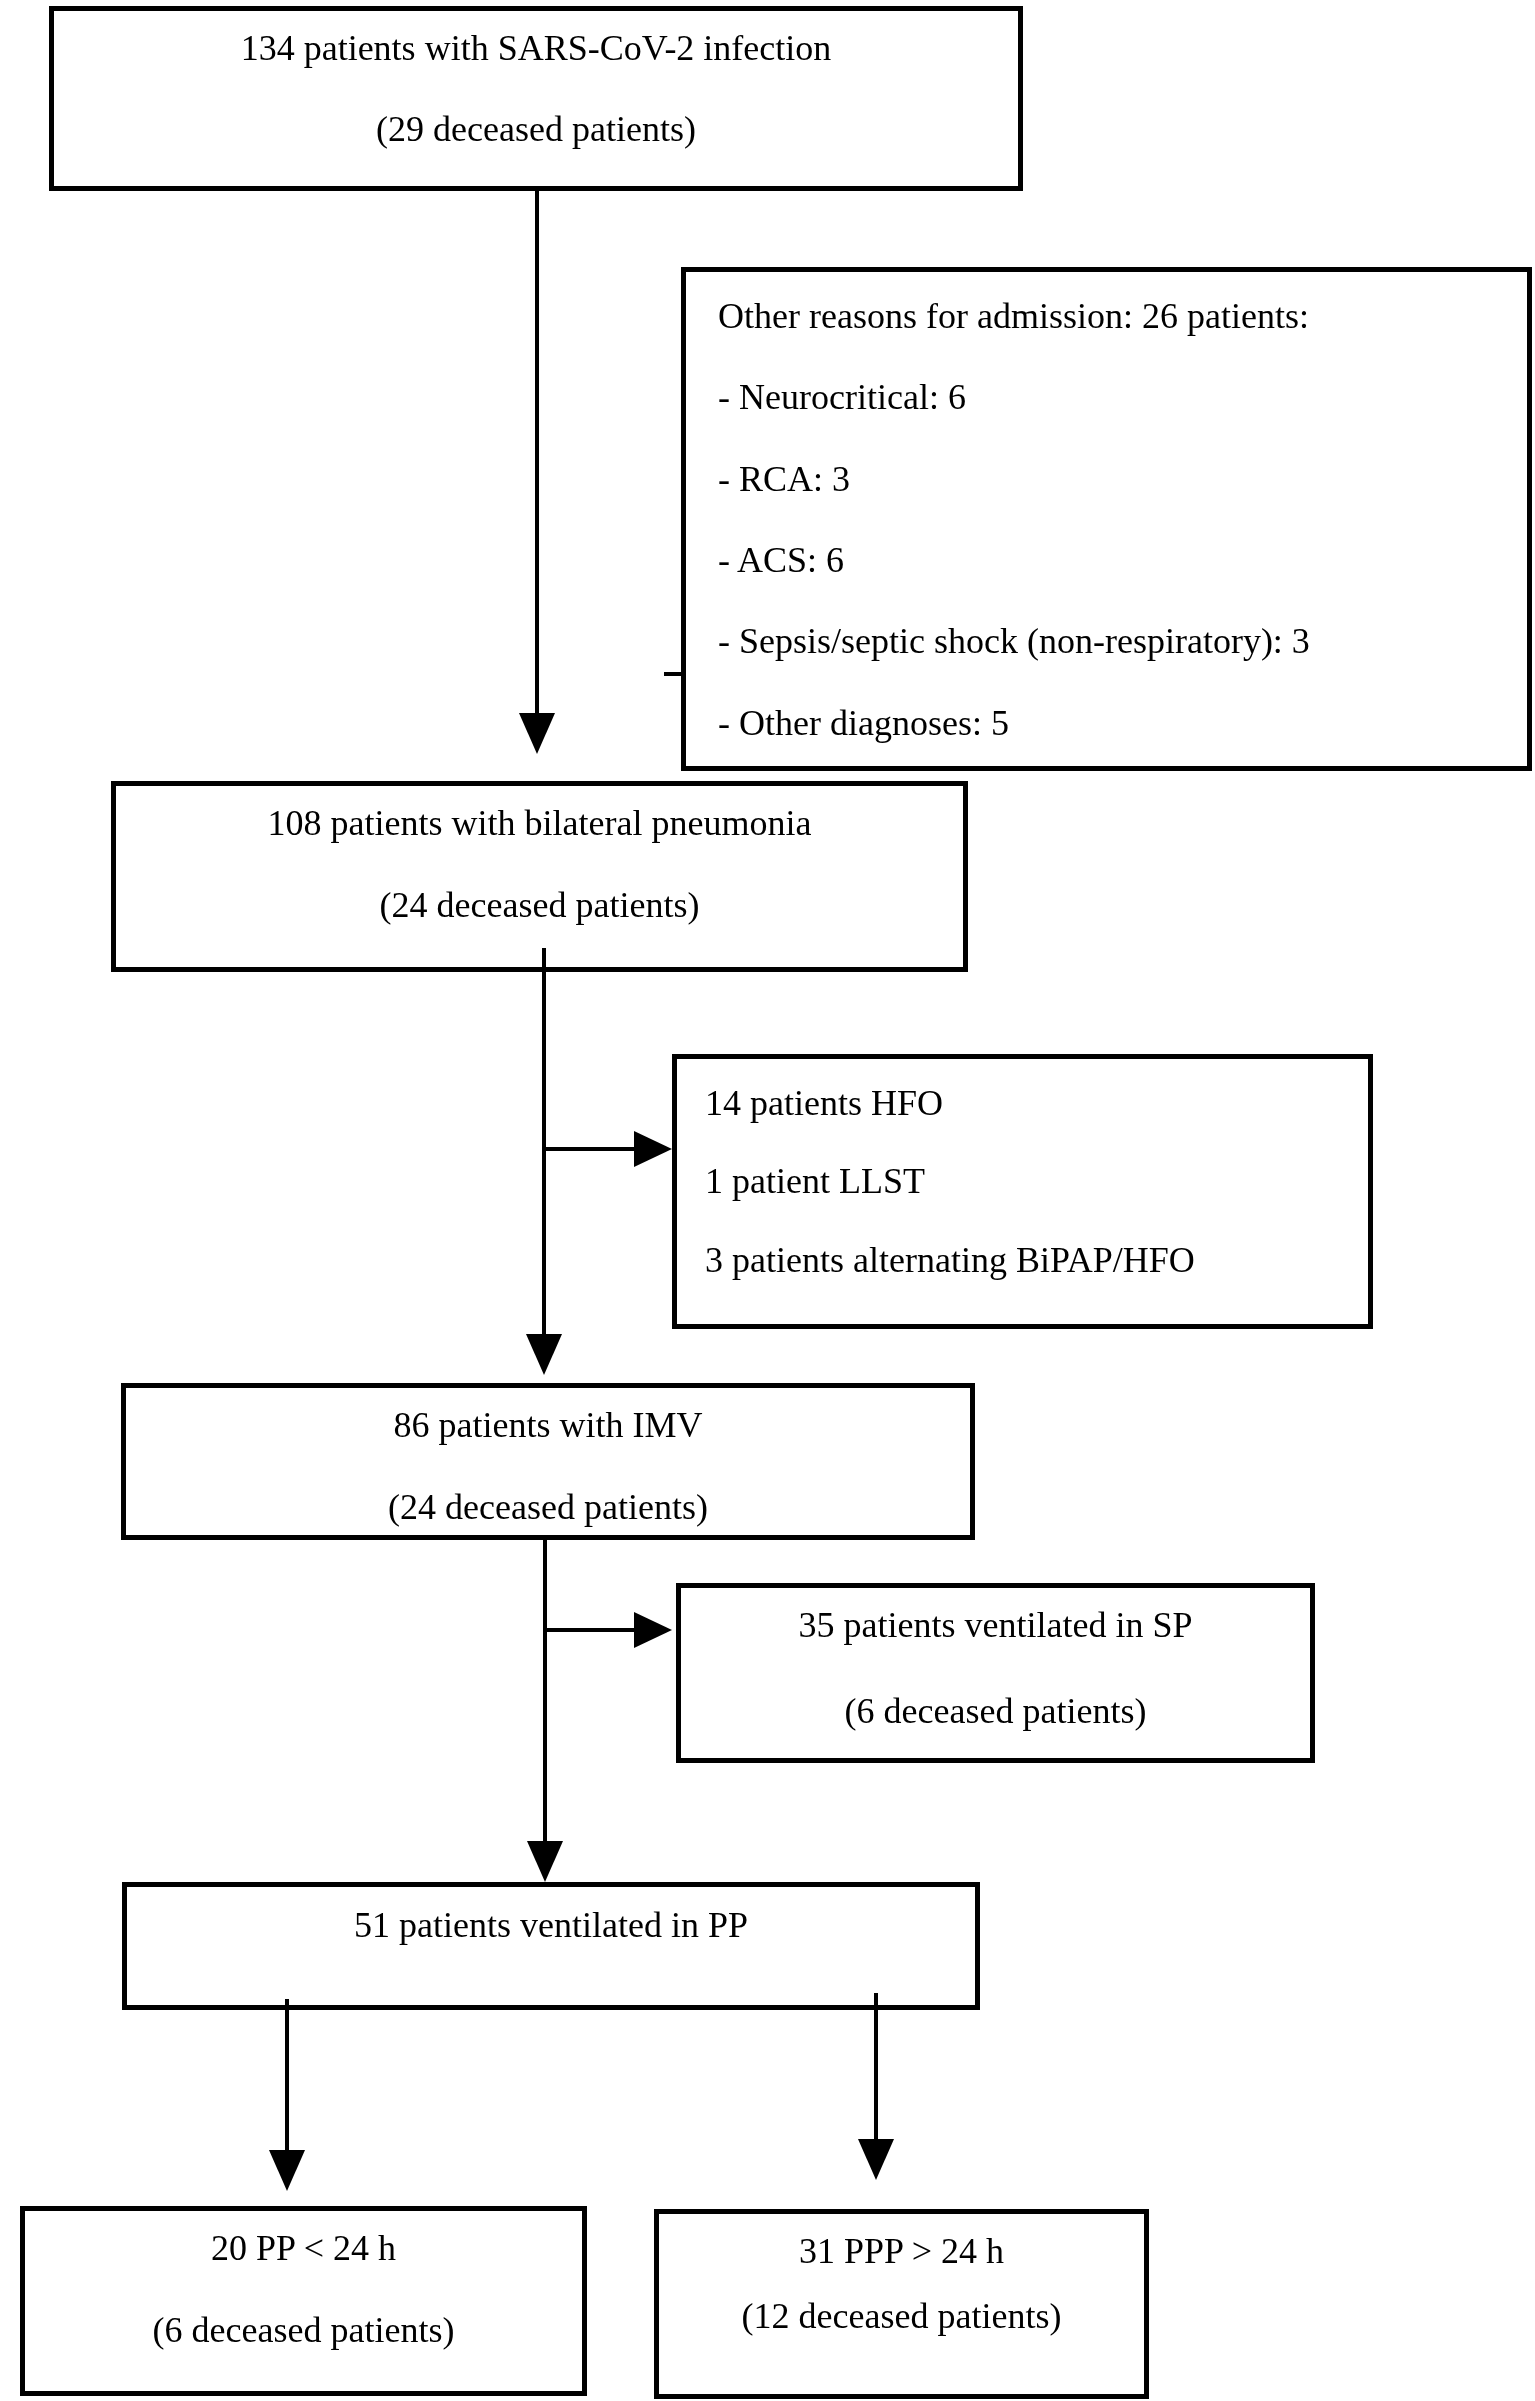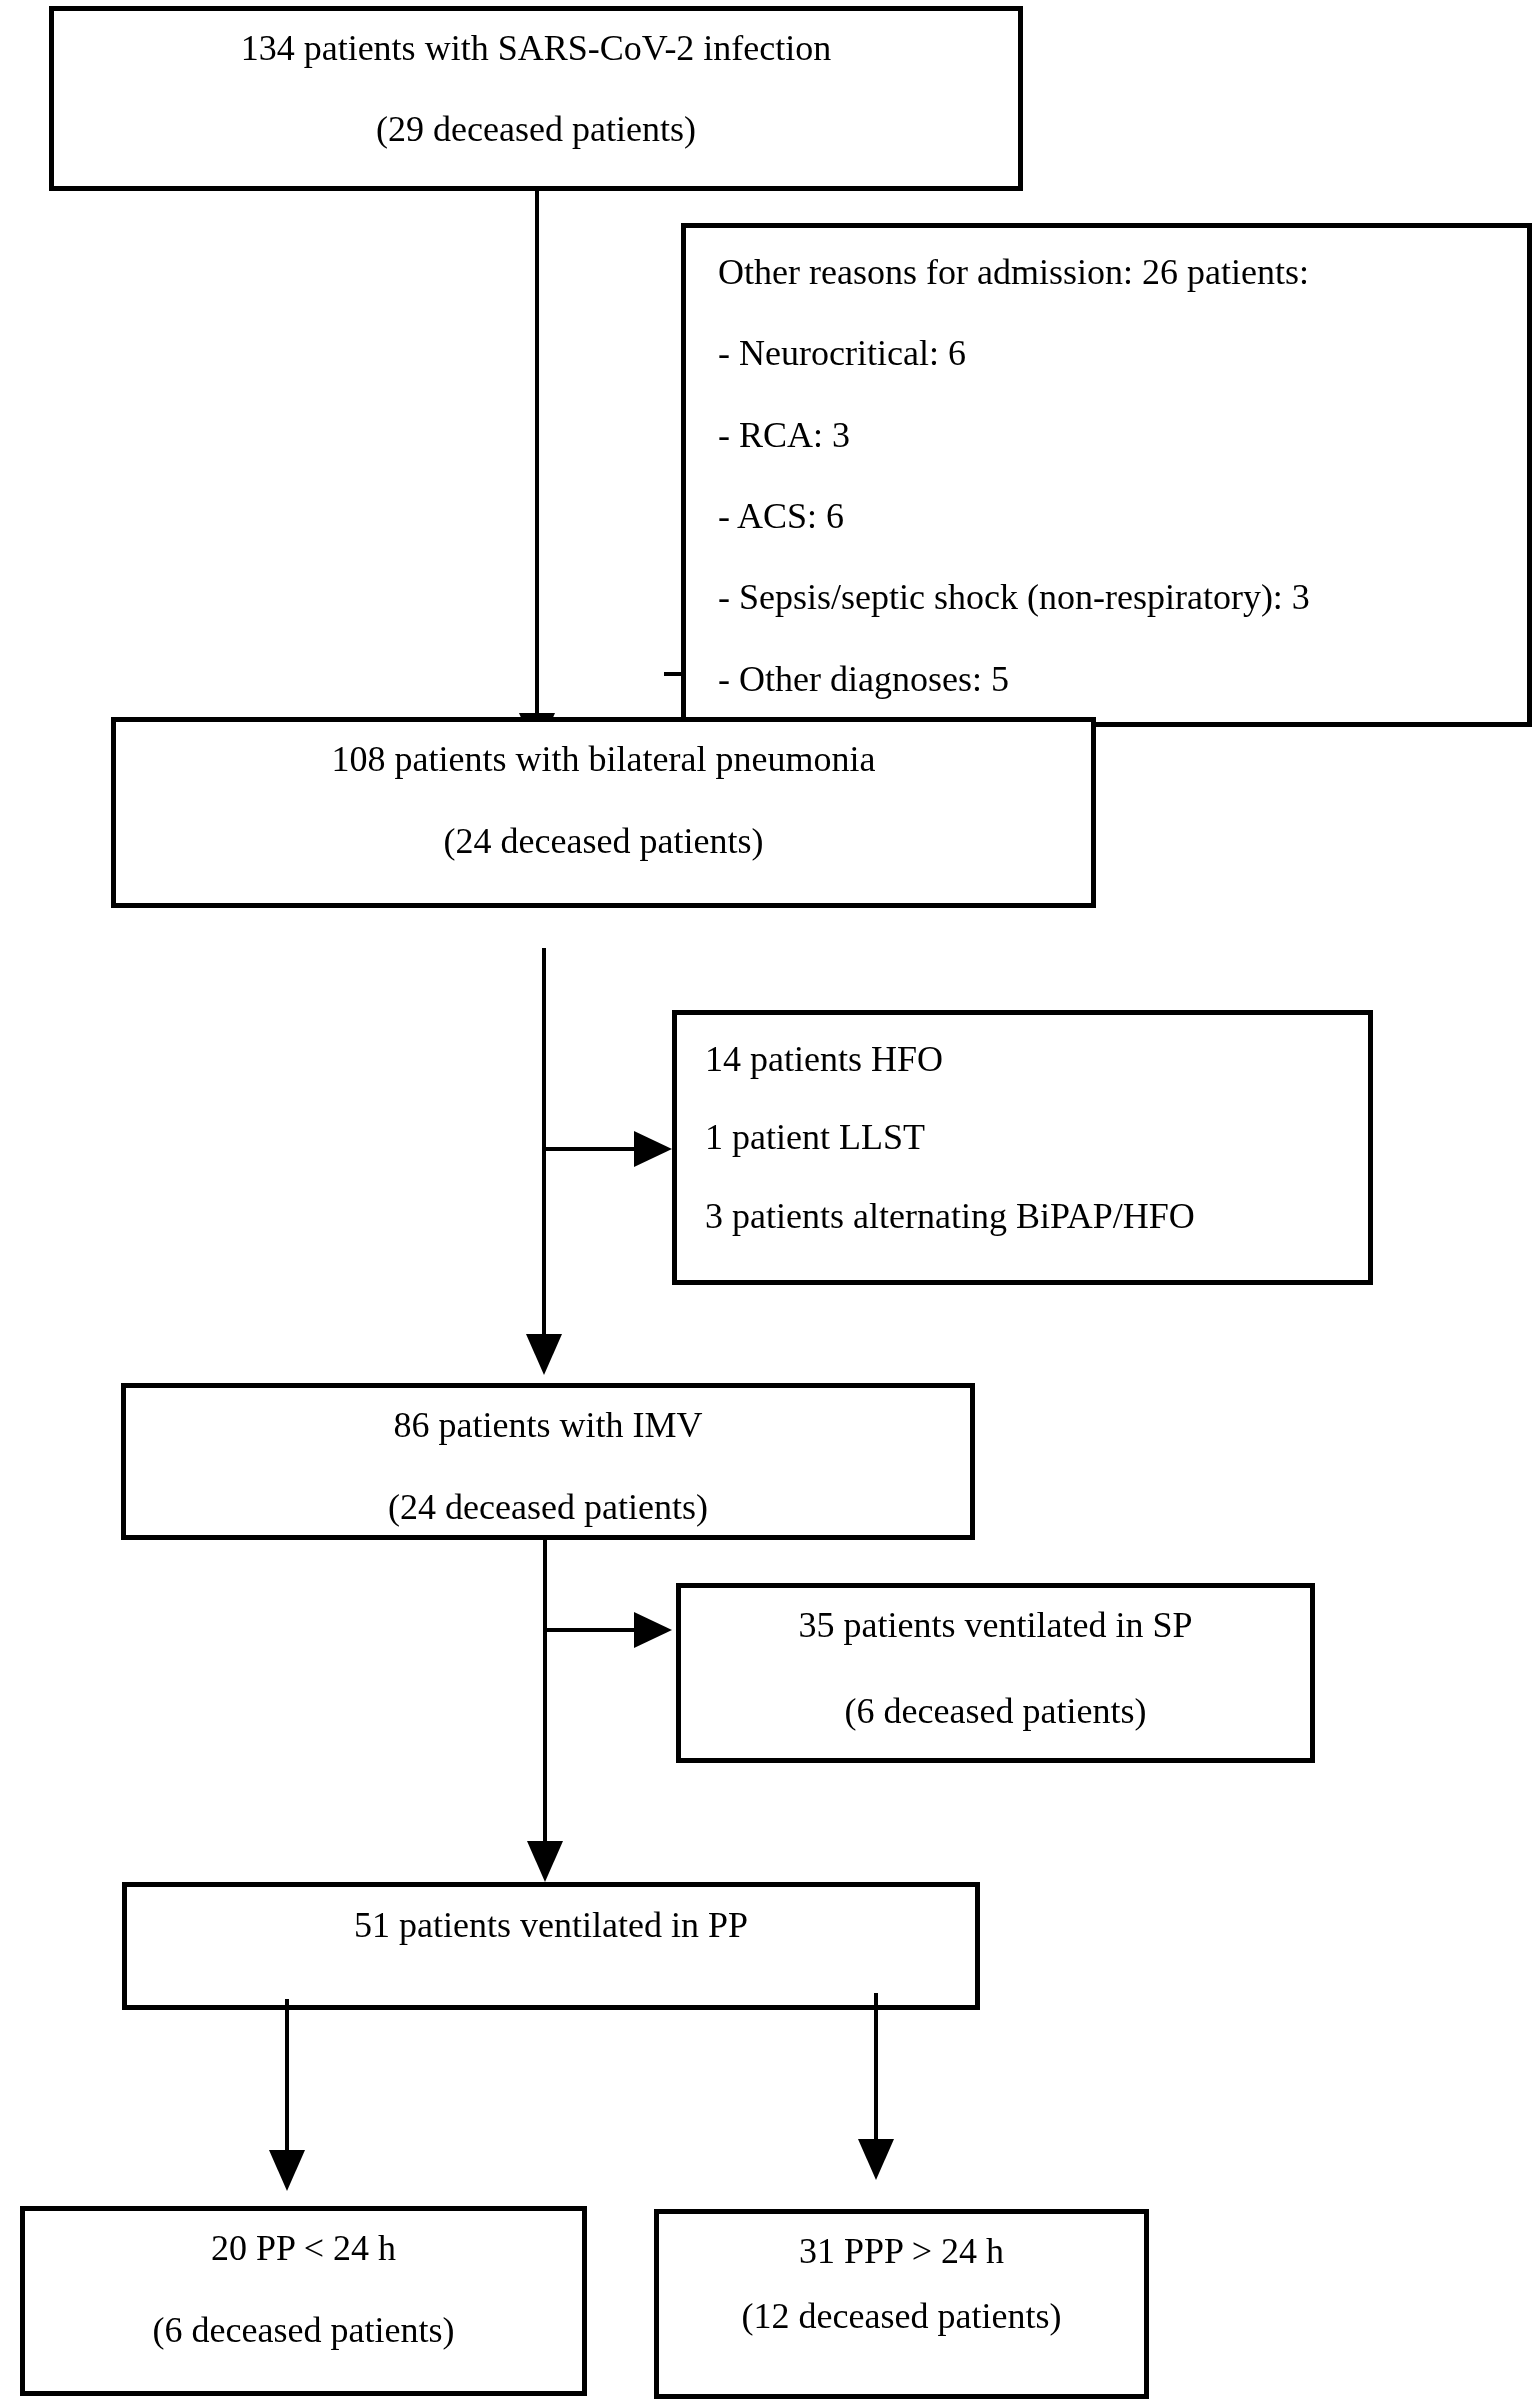--- a/index.html
+++ b/index.html
@@ -26,20 +26,21 @@
     align-items: center;
     text-align: center;
     padding-top: 17.3px;
     gap: 41px;
   }
   .left-box {
     display: flex;
     flex-direction: column;
     align-items: flex-start;
     text-align: left;
+    margin-top: 44px;
   }
   .vline { position: absolute; width: 4px; background: #000000; }
   .hline { position: absolute; height: 4px; background: #000000; }
   .ah-down {
     position: absolute; width: 0; height: 0;
     border-left: 18px solid transparent;
     border-right: 18px solid transparent;
     border-top: 41px solid #000000;
   }
   .ah-right {
@@ -67,21 +68,21 @@
     <div class="line">Other reasons for admission: 26 patients:</div>
     <div class="line">- Neurocritical: 6</div>
     <div class="line">- RCA: 3</div>
     <div class="line">- ACS: 6</div>
     <div class="line">- Sepsis/septic shock (non-respiratory): 3</div>
     <div class="line">- Other diagnoses: 5</div>
   </div>
 
   <div class="hline" style="left:664px; top:672px; width:17.3px; height:3.5px;"></div>
 
-  <div class="fbox center-box" style="left:111px; top:717px; width:985px; height:191px;">
+  <div class="fbox center-box" style="left:111px; top:781px; width:857px; height:191px;">
     <div class="line">108 patients with bilateral pneumonia</div>
     <div class="line">(24 deceased patients)</div>
   </div>
 
   <div class="vline" style="left:542px; top:948px; height:389px;"></div>
   <div class="ah-down" style="left:526px; top:1334px;"></div>
 
   <div class="hline" style="left:544px; top:1147px; width:92px;"></div>
   <div class="ah-right" style="left:634px; top:1131px;"></div>
 

